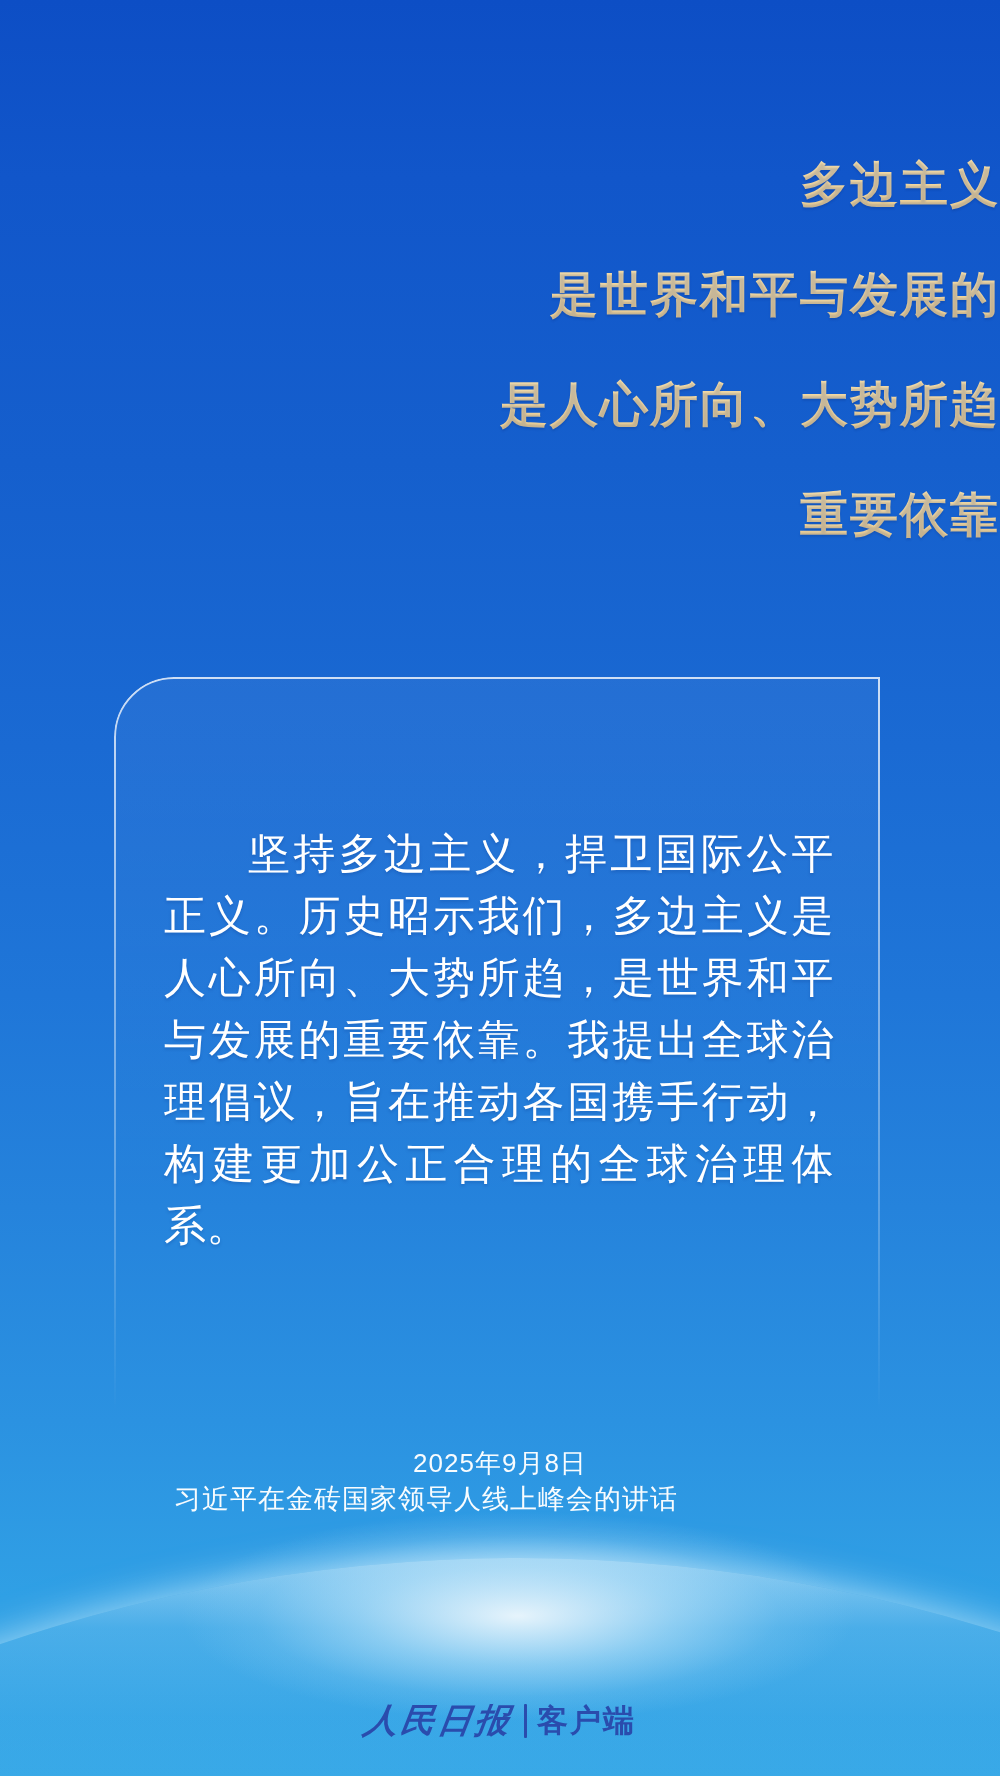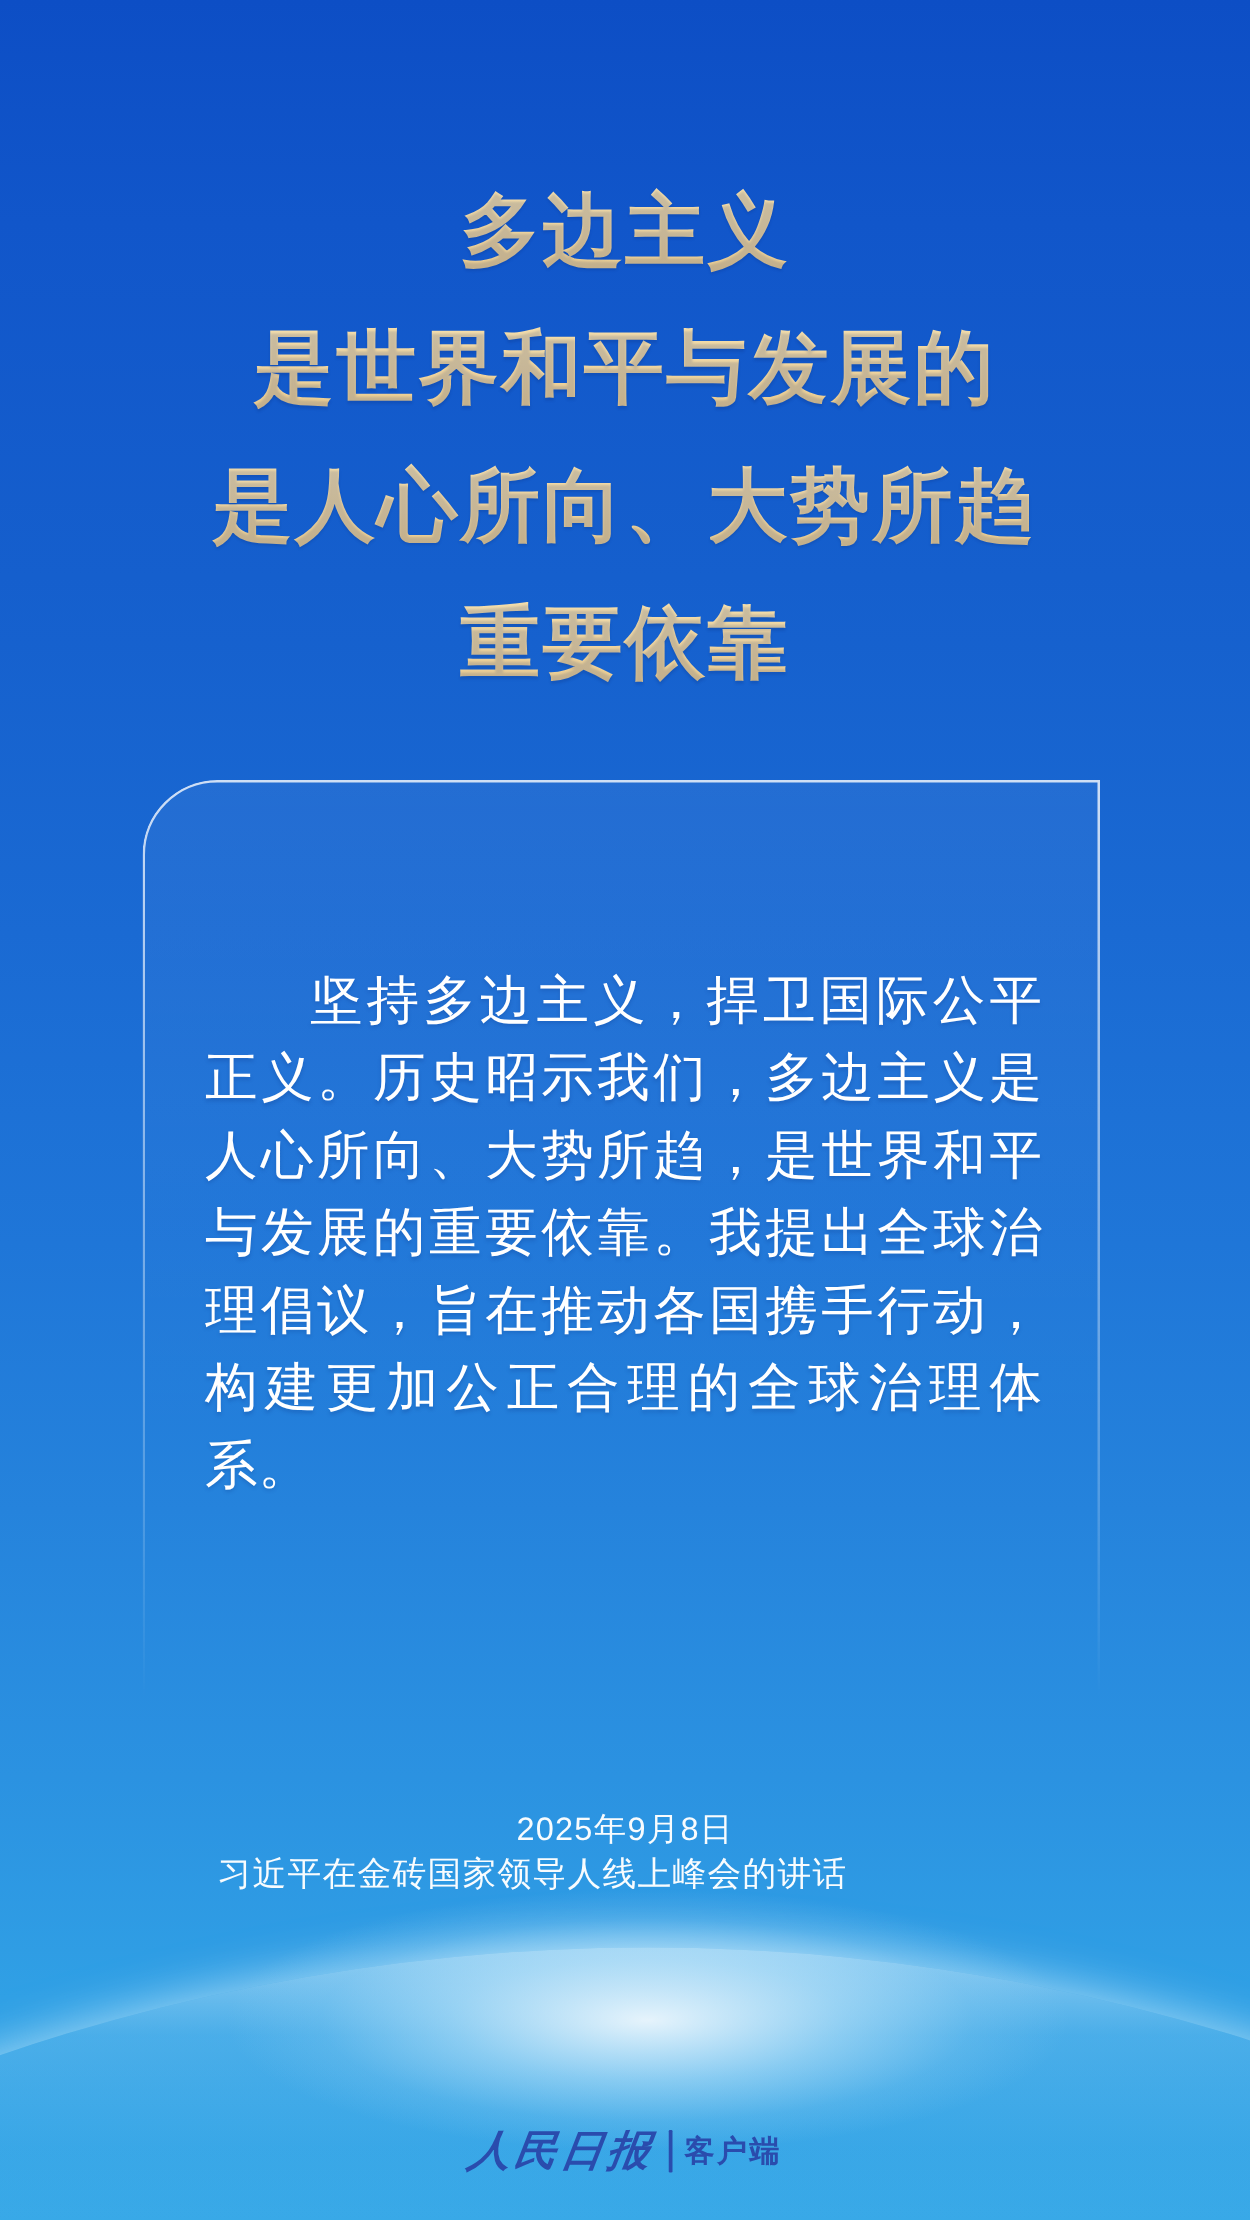--- a/index.html
+++ b/index.html
@@ -23,35 +23,36 @@
 
   
   .title-block{
     position:absolute;
     left:0;top:130px;width:1000px;
     text-align:center;
     font-family:"Liberation Serif","DejaVu Serif",serif;
     font-weight:bold;
   }
   .title-line{
-    font-size:64px;
+    font-size:48px;
     line-height:110px;
     letter-spacing:2px;
     background:linear-gradient(180deg,#f7e4b4 0%,#f0d59e 55%,#e9c field 100%);
     background:linear-gradient(180deg,#f7e4b4 0%,#f0d59e 55%,#e9c886 100%);
     -webkit-background-clip:text;
     background-clip:text;
     color:transparent;
     text-shadow:0 2px 2px rgba(10,40,110,0.18);
+    text-align:right;
   }
 
   
   .quote-card{
     position:absolute;
-    left:114px;top:624px;
+    left:114px;top:677px;
     width:766px;height:758px;
     border-radius:60px 0 0 0;
     background:linear-gradient(180deg, rgba(255,255,255,0.05) 0%, rgba(255,255,255,0.0) 70%);
   }
   .quote-card::before{
     content:"";
     position:absolute;inset:0;
     border-radius:60px 0 0 0;
     border:2px solid rgba(255,255,255,0.78);
     -webkit-mask-image:linear-gradient(180deg,rgba(0,0,0,1) 0%,rgba(0,0,0,0.55) 45%,rgba(0,0,0,0.28) 75%,rgba(0,0,0,0) 97%);
@@ -126,21 +127,21 @@
     transform:skewX(-8deg);
   }
   .logo-divider{
     width:3px;height:34px;
     background:#2a4cad;
     margin:0 10px 0 12px;
     border-radius:1px;
   }
   .logo-suffix{
     font-family:"Liberation Sans",sans-serif;
-    font-weight:700;font-size:24px;letter-spacing:2px;
+    font-weight:700;font-size:31px;letter-spacing:2px;
   }
 </style>
 </head>
 <body>
 
 <div class="poster">
 
   <div class="title-block">
     <div class="title-line">多边主义</div>
     <div class="title-line">是世界和平与发展的</div>

